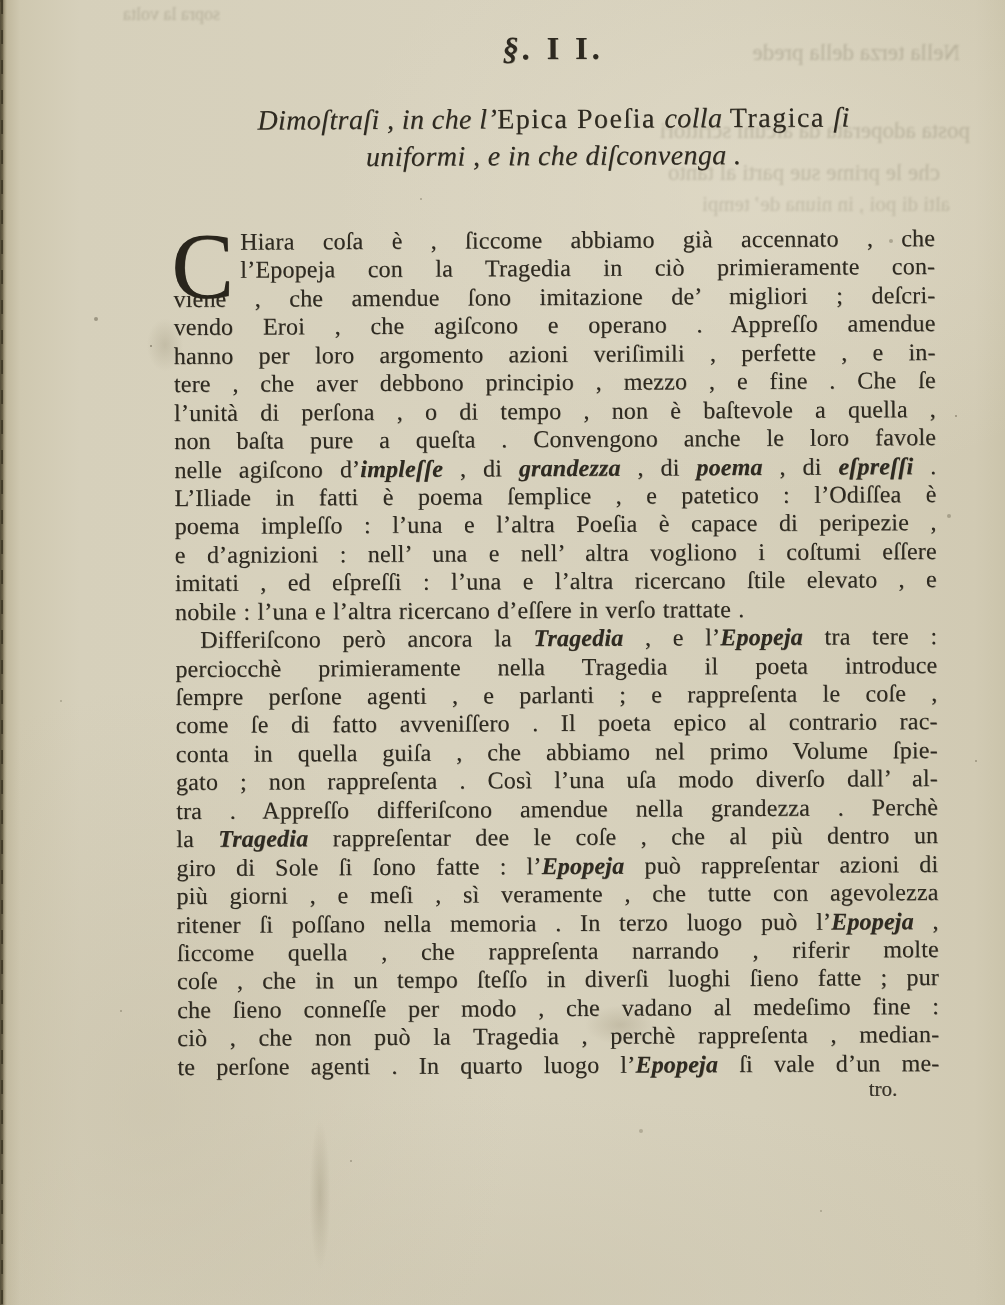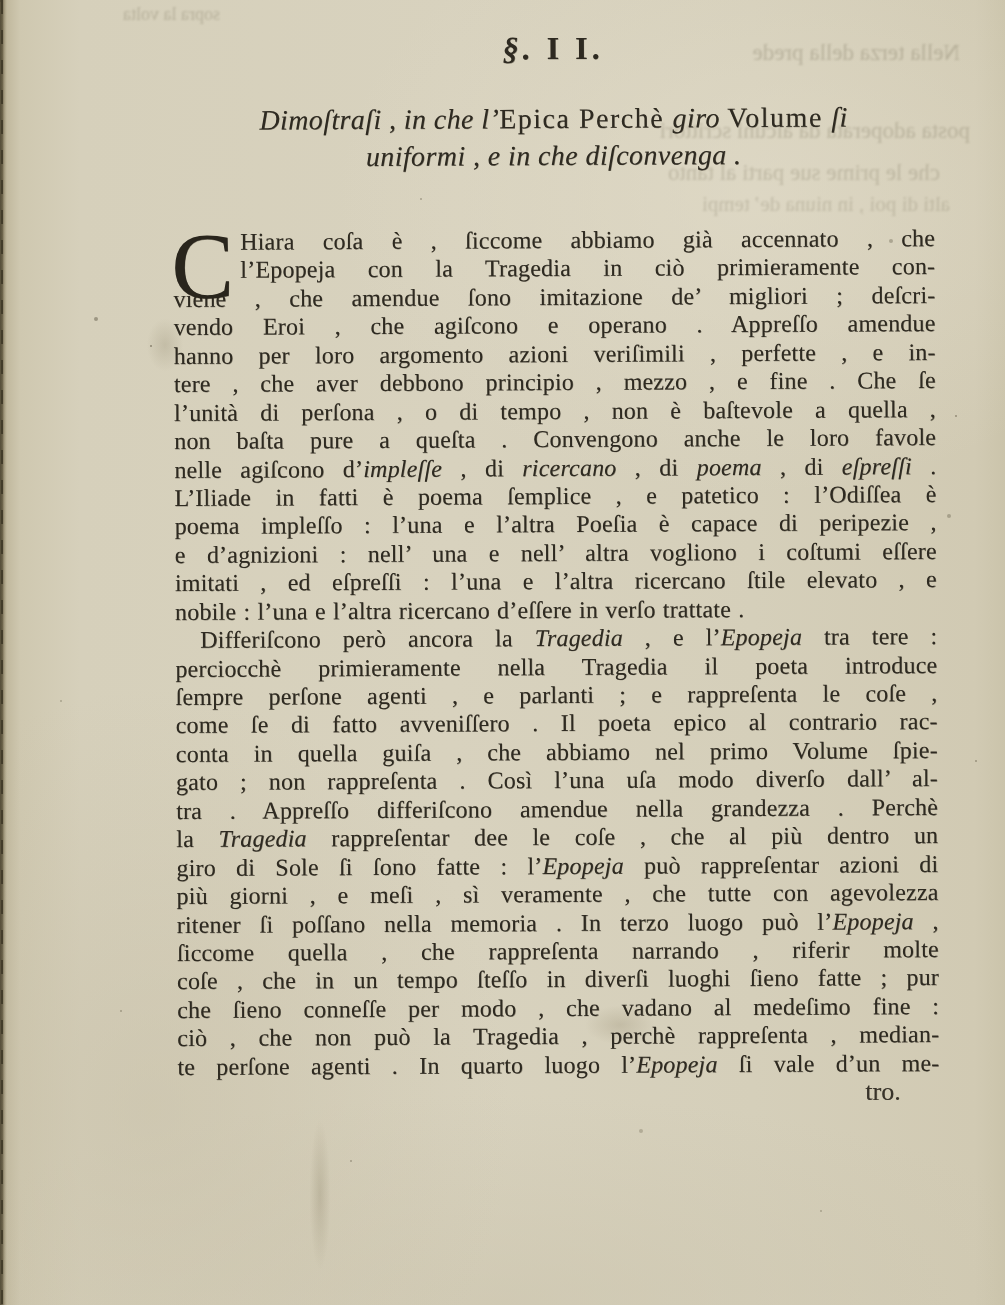--- a/index.html
+++ b/index.html
@@ -47,29 +47,29 @@
     letter-spacing:.2px;word-spacing:.04em;
   }
   .b-line{
     white-space:nowrap;
     text-align:justify;text-align-last:justify;
     height:28.45px;overflow:visible;
   }
   .b-line.nj{text-align-last:left;}
   .b-line.dc{padding-left:67px;}
   .b-line.ind{padding-left:25px;}
-  .it{font-style:italic;}
+  .it{font-style:italic;font-weight:bold;}
   .drop-cap{
     position:absolute;left:-2px;top:-9px;
     font-size:94px;line-height:1;font-weight:normal;
     letter-spacing:0;color:#29251c;
   }
   .catchword{
     position:absolute;left:838px;top:1077px;width:90px;
-    text-align:center;font-size:26px;color:#38332a;
+    text-align:center;font-size:21px;color:#38332a;
   }
   .page-text{ text-shadow:0.4px 0.4px 0.5px rgba(44,38,26,.45); }
   
   .bleed{position:absolute;left:0;top:0;width:100%;height:100%;pointer-events:none;}
   .bleed .frag{
     position:absolute;
     transform:scaleX(-1);
     color:#6e6750;opacity:.35;
     filter:blur(1.1px);
     font-size:23px;font-family:"Liberation Serif",serif;
@@ -122,36 +122,36 @@
   <div class="stain3"></div>
   <div class="specks"></div>
 
   <div class="textblock page-text">
     <div class="section-header">
       <span class="sec-mark">§.</span>
       <span>I I.</span>
     </div>
 
     <div class="section-heading">
-        <div><span class="">Dimoſtraſi , in che l’</span><span class="rm">Epica Perchè </span><span class="">giro </span><span class="rm">Volume </span><span class="">ſi</span></div>
+        <div><span class="">Dimoſtraſi , in che l’</span><span class="rm">Epica Poeſia </span><span class="">colla </span><span class="rm">Tragica </span><span class="">ſi</span></div>
         <div><span class="">uniformi , e in che diſconvenga .</span></div>
       </div>
 
     <div class="body-text">
       <span class="drop-cap">C</span>
 
     <div class="b-line dc"><span>Hiara coſa è , ſiccome abbiamo già accennato , che</span></div>
         <div class="b-line dc"><span>l’Epopeja con la Tragedia in ciò primieramente con-</span></div>
         <div class="b-line"><span>viene , che amendue ſono imitazione de’ migliori ; deſcri-</span></div>
         <div class="b-line"><span>vendo Eroi , che agiſcono e operano . Appreſſo amendue</span></div>
         <div class="b-line"><span>hanno per loro argomento azioni veriſimili , perfette , e in-</span></div>
         <div class="b-line"><span>tere , che aver debbono principio , mezzo , e fine . Che ſe</span></div>
         <div class="b-line"><span>l’unità di perſona , o di tempo , non è baſtevole a quella ,</span></div>
         <div class="b-line"><span>non baſta pure a queſta . Convengono anche le loro favole</span></div>
-        <div class="b-line"><span>nelle agiſcono d’</span><span class="it">impleſſe</span><span> , di </span><span class="it">ricercano</span><span> , di </span><span class="it">poema</span><span> , di </span><span class="it">eſpreſſi</span><span> .</span></div>
+        <div class="b-line"><span>nelle agiſcono d’</span><span class="it">impleſſe</span><span> , di </span><span class="it">grandezza</span><span> , di </span><span class="it">poema</span><span> , di </span><span class="it">eſpreſſi</span><span> .</span></div>
         <div class="b-line"><span>L’Iliade in fatti è poema ſemplice , e patetico : l’Odiſſea è</span></div>
         <div class="b-line"><span>poema impleſſo : l’una e l’altra Poeſia è capace di peripezie ,</span></div>
         <div class="b-line"><span>e d’agnizioni : nell’ una e nell’ altra vogliono i coſtumi eſſere</span></div>
         <div class="b-line"><span>imitati , ed eſpreſſi : l’una e l’altra ricercano ſtile elevato , e</span></div>
         <div class="b-line nj"><span>nobile : l’una e l’altra ricercano d’eſſere in verſo trattate .</span></div>
         <div class="b-line ind"><span>Differiſcono però ancora la </span><span class="it">Tragedia</span><span> , e l’</span><span class="it">Epopeja</span><span> tra tere :</span></div>
         <div class="b-line"><span>perciocchè primieramente nella Tragedia il poeta introduce</span></div>
         <div class="b-line"><span>ſempre perſone agenti , e parlanti ; e rappreſenta le coſe ,</span></div>
         <div class="b-line"><span>come ſe di fatto avveniſſero . Il poeta epico al contrario rac-</span></div>
         <div class="b-line"><span>conta in quella guiſa , che abbiamo nel primo Volume ſpie-</span></div>

